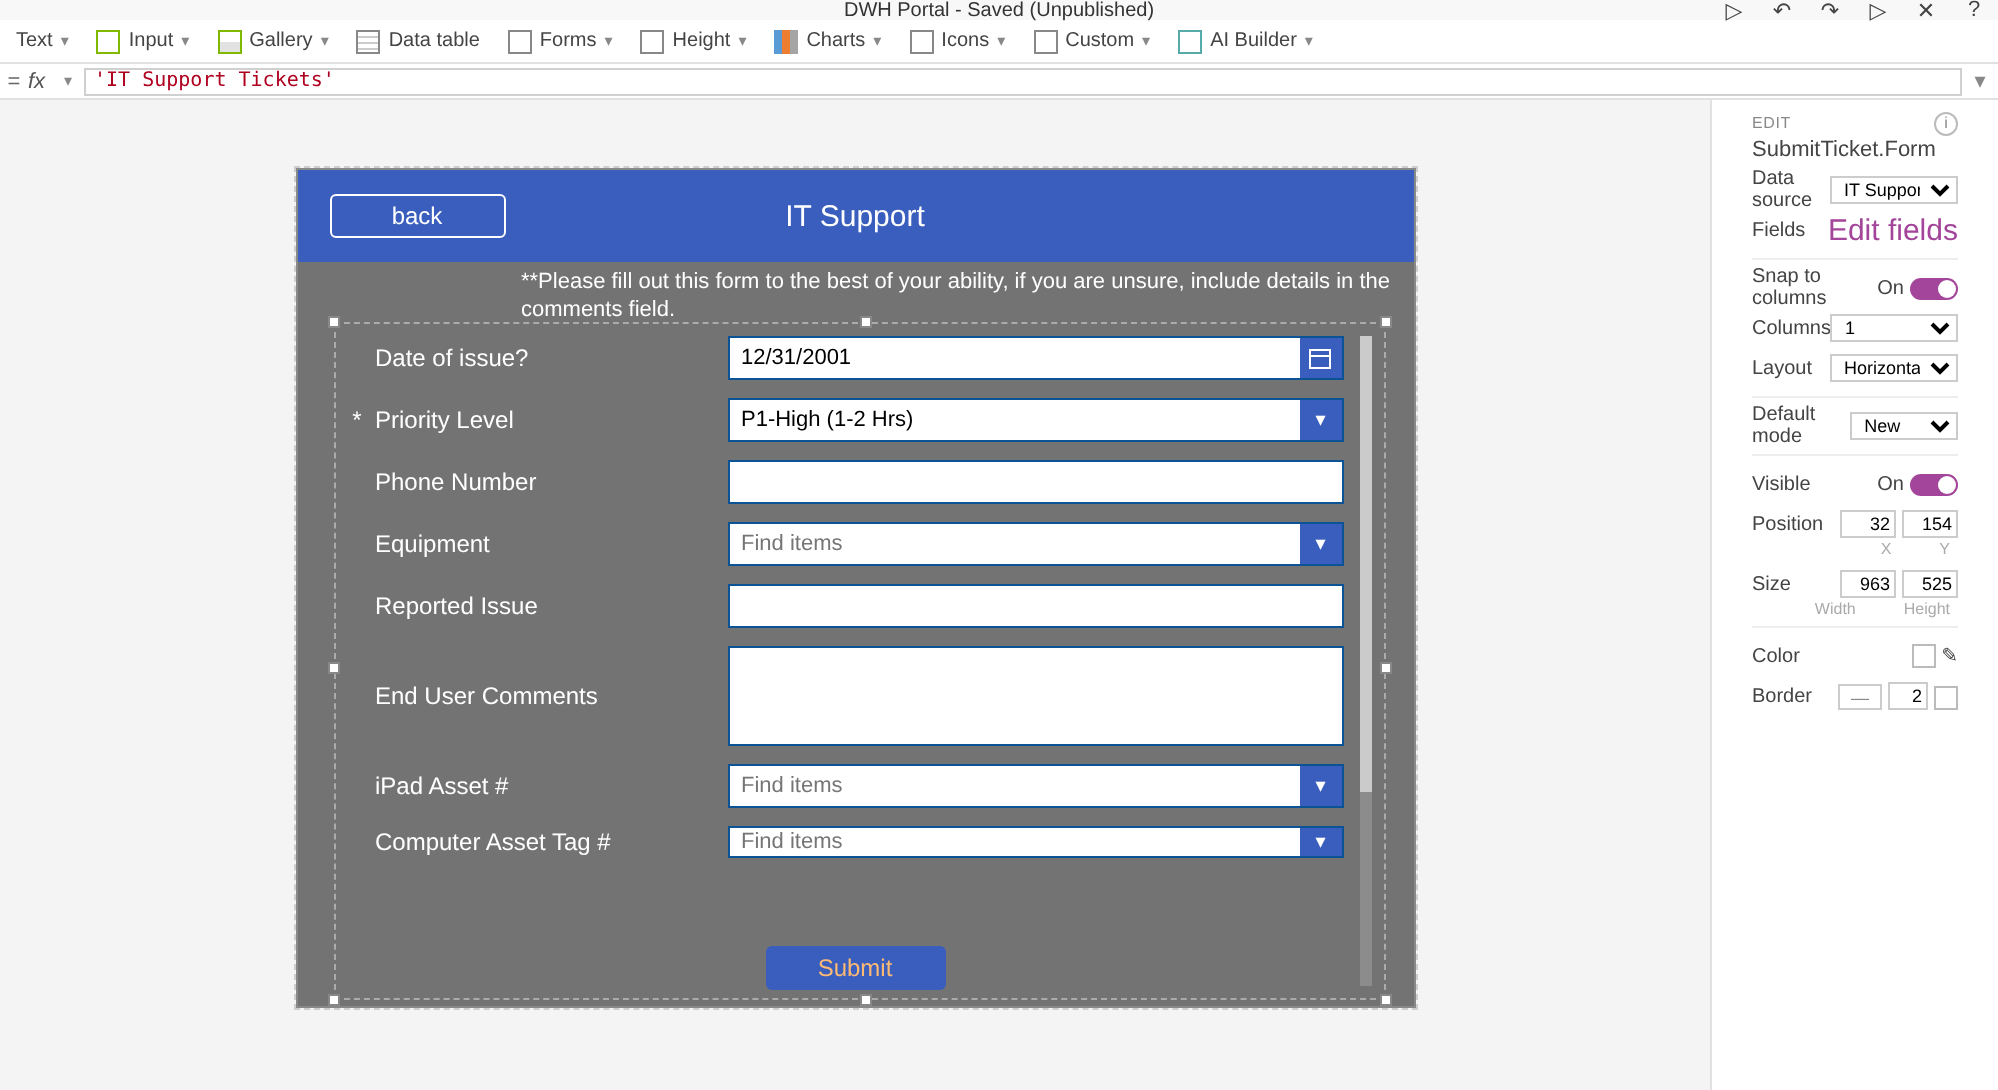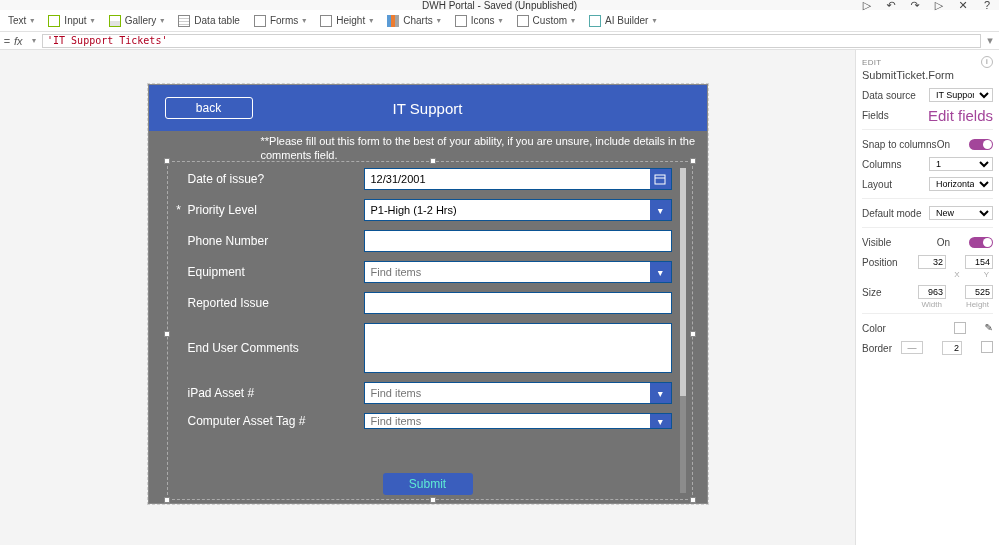--- a/index.html
+++ b/index.html
@@ -46,31 +46,31 @@
 .row { display:flex; align-items:center; margin-bottom:9px; }
 .row .req { width:10px; color:#fff; font-size:12px; text-align:center;}
 .row label { width:180px; color:#fff; font-size:12px; padding-left:4px;}
 .row .ctrl { flex:1; margin-right:14px; height:22px; border:1px solid #0b5394; background:#fff; display:flex; align-items:center; position:relative;}
 .row .ctrl input { border:none; outline:none; width:100%; padding:0 6px; font-size:11px; height:100%; background:transparent;}
 .row .ctrl .arrow { width:22px; height:100%; background:#3a5ebd; color:#fff; display:flex; align-items:center; justify-content:center; font-size:10px;}
 .row .ctrl .calico { width:22px; height:100%; background:#3a5ebd; color:#fff; display:flex; align-items:center; justify-content:center; }
 .row.tall .ctrl { height:50px; align-items:flex-start;}
 .row.tall .ctrl textarea { border:none; outline:none; width:100%; height:100%; padding:4px 6px; font-size:11px; resize:none;}
 
-.submit { position:absolute; left:50%; transform:translateX(-50%); bottom:8px; width:90px; height:22px; background:#3a5ebd; color:#5eead4; border:none; border-radius:3px; font-size:12px; cursor:pointer;}
-
-
-.props { width:144px; border-left:1px solid #e1e1e1; background:#fff; padding:6px 6px; font-size:10px; color:#444;}
+.submit { position:absolute; left:50%; transform:translateX(-50%); bottom:8px; width:90px; height:22px; background:#3a5ebd; color:#fdba74; border:none; border-radius:3px; font-size:12px; cursor:pointer;}
+
+
+.props { width:144px; border-left:1px solid #e1e1e1; background:#fff; padding:6px 20px; font-size:10px; color:#444;}
 .props .sec-label { font-size:8px; color:#888; text-transform:uppercase; letter-spacing:0.3px;}
 .props .obj-name { font-size:11px; margin:2px 0 4px; }
 .props .tabs { display:flex; gap:12px; border-bottom:1px solid #ddd; margin-bottom:6px;}
 .props .tabs .tab { padding:2px 0; font-size:10px; cursor:pointer; color:#888;}
 .props .tabs .tab.active { color:#000; border-bottom:2px solid #a3459a;}
 .prow { display:flex; align-items:center; justify-content:space-between; height:20px;}
-.prow .pv { display:flex; align-items:flex-start; gap:19px;}
+.prow .pv { display:flex; align-items:flex-end; gap:3px;}
 .prow select, .prow input.num { border:1px solid #ccc; height:14px; font-size:9px; padding:0 2px; background:#fff;}
 .prow select { width:64px; }
 .prow input.num { width:28px; text-align:right;}
 .sublab { display:flex; justify-content:flex-end; gap:24px; font-size:8px; color:#aaa; margin-top:-2px; margin-bottom:3px; padding-right:4px;}
 .toggle { width:24px; height:11px; background:#a3459a; border-radius:6px; position:relative;}
 .toggle .knob { position:absolute; right:1px; top:1px; width:9px; height:9px; background:#fff; border-radius:50%;}
 .colorchip { width:12px; height:12px; border:1px solid #bbb; background:#fff;}
 .editlink { color:#a3459a; font-size:15px; cursor:pointer;}
 .stylebox { width:22px; height:13px; border:1px solid #ccc; display:inline-flex; align-items:center; justify-content:center; font-size:9px; color:#888;}
 .info-ico { float:right; width:12px; height:12px; border:1px solid #bbb; border-radius:50%; text-align:center; line-height:10px; font-size:8px; color:#888;}

